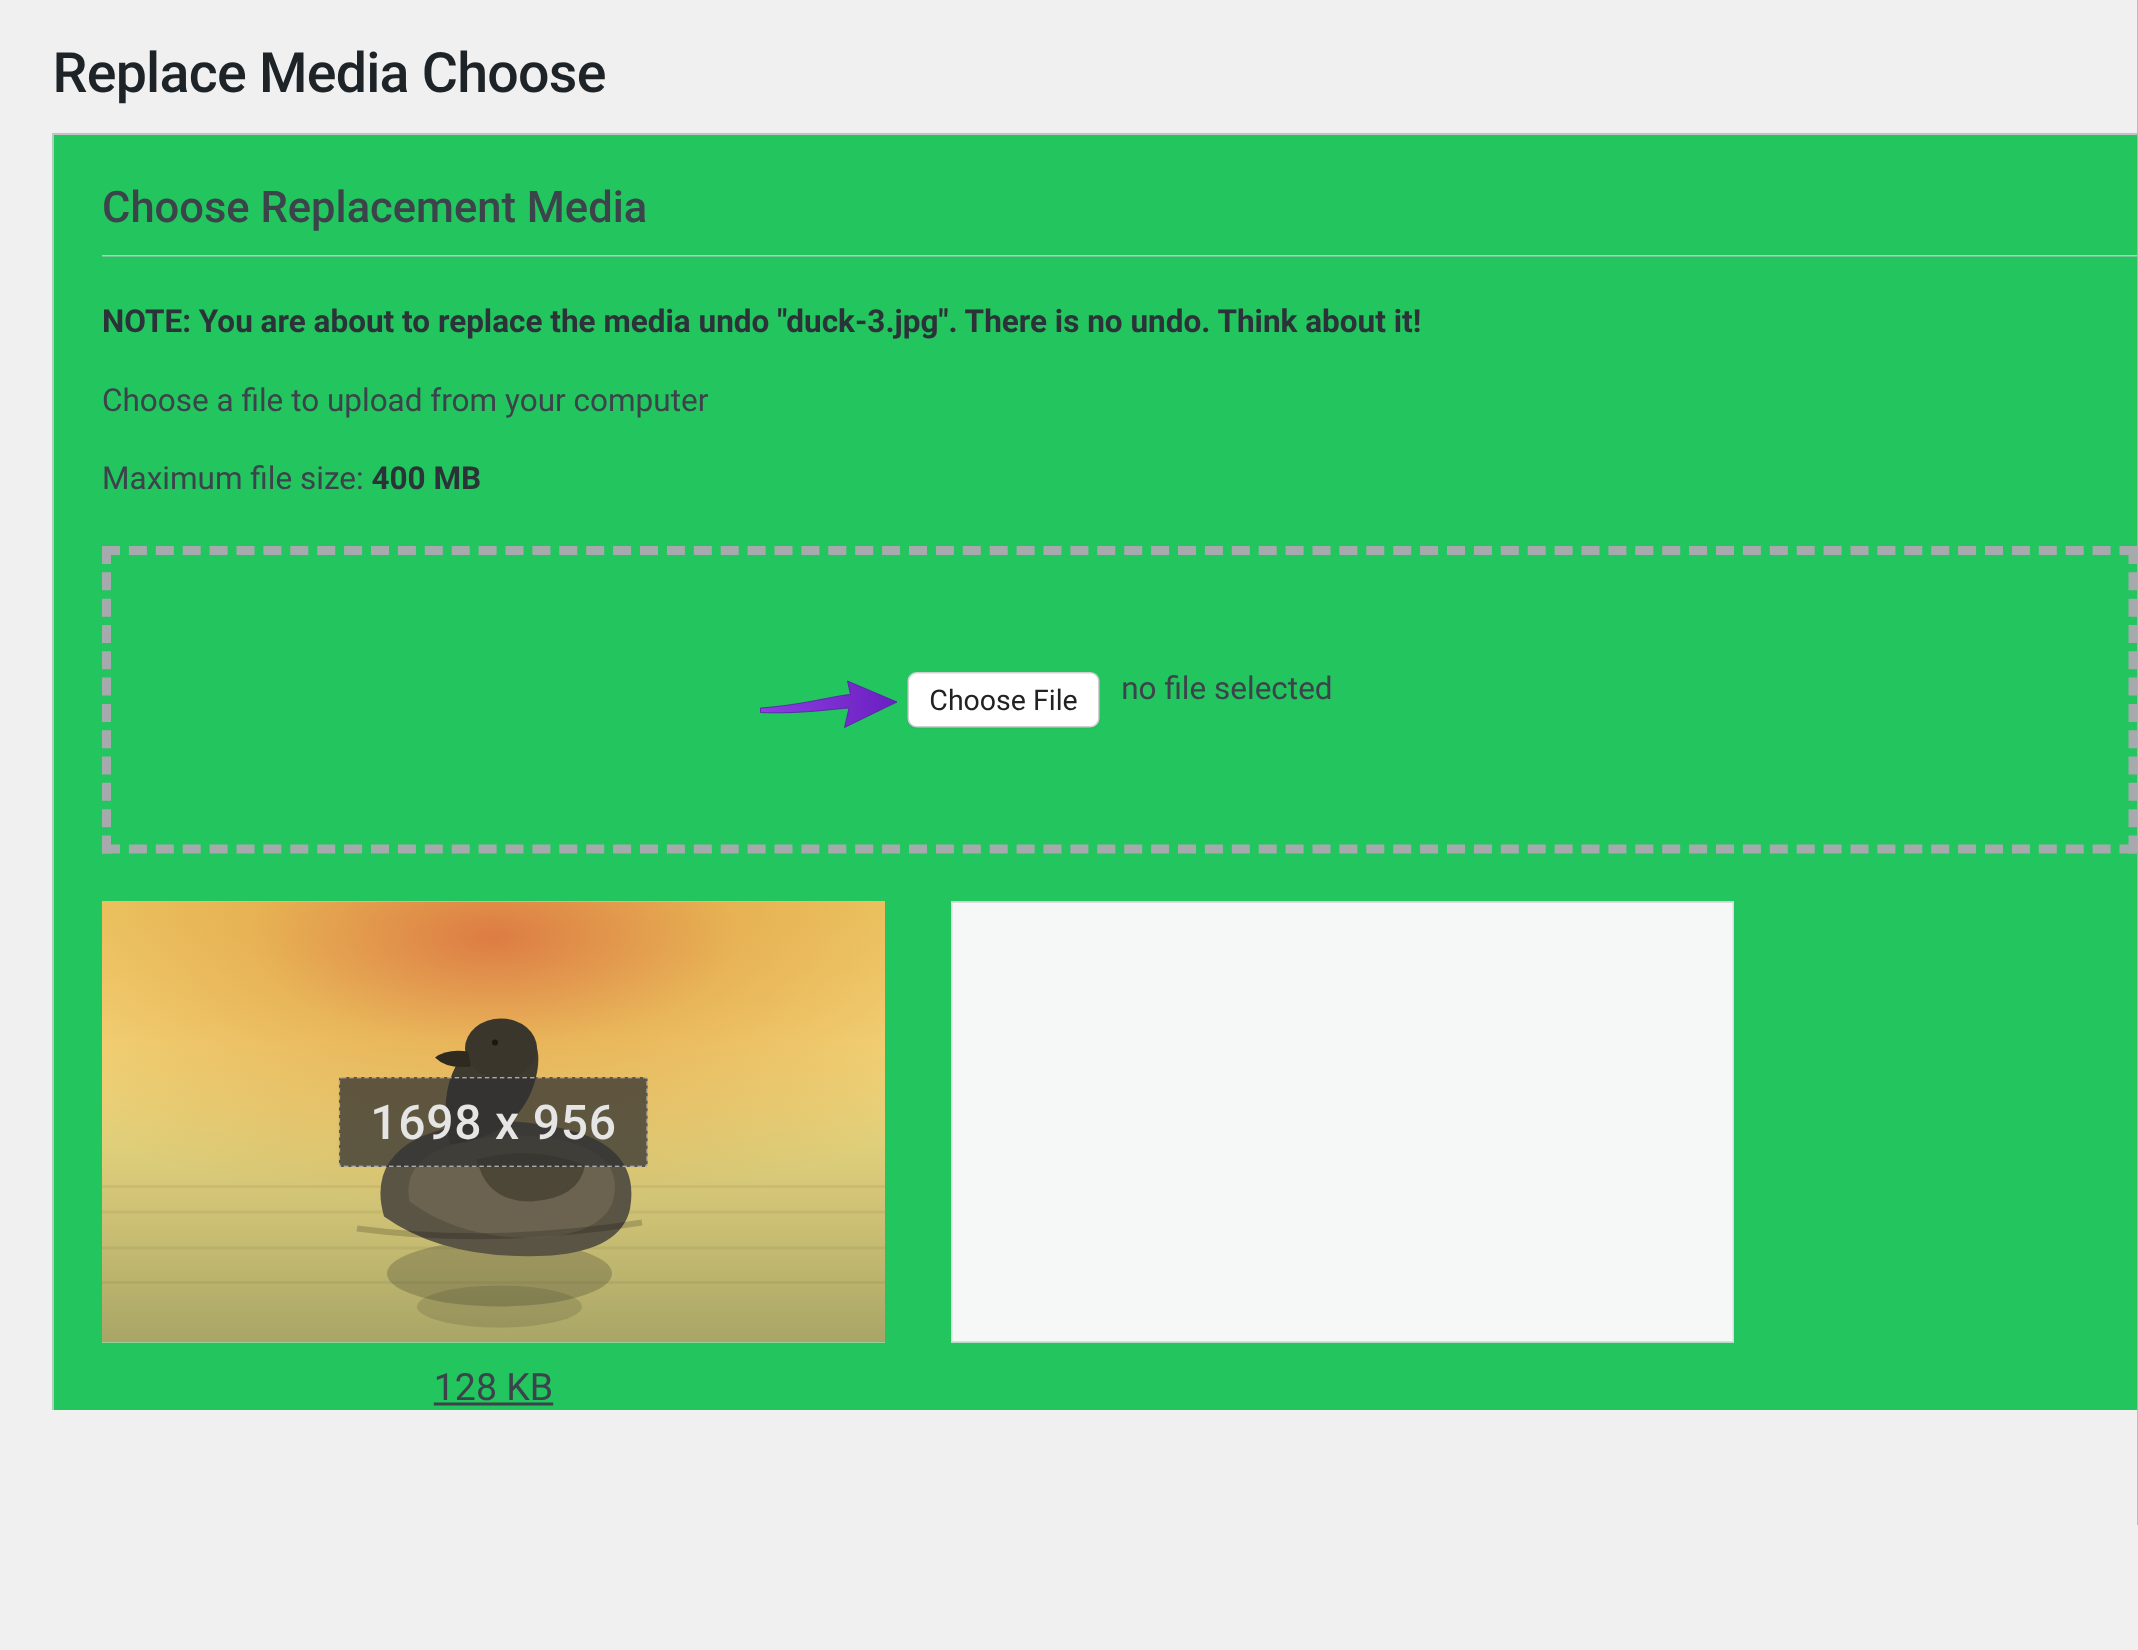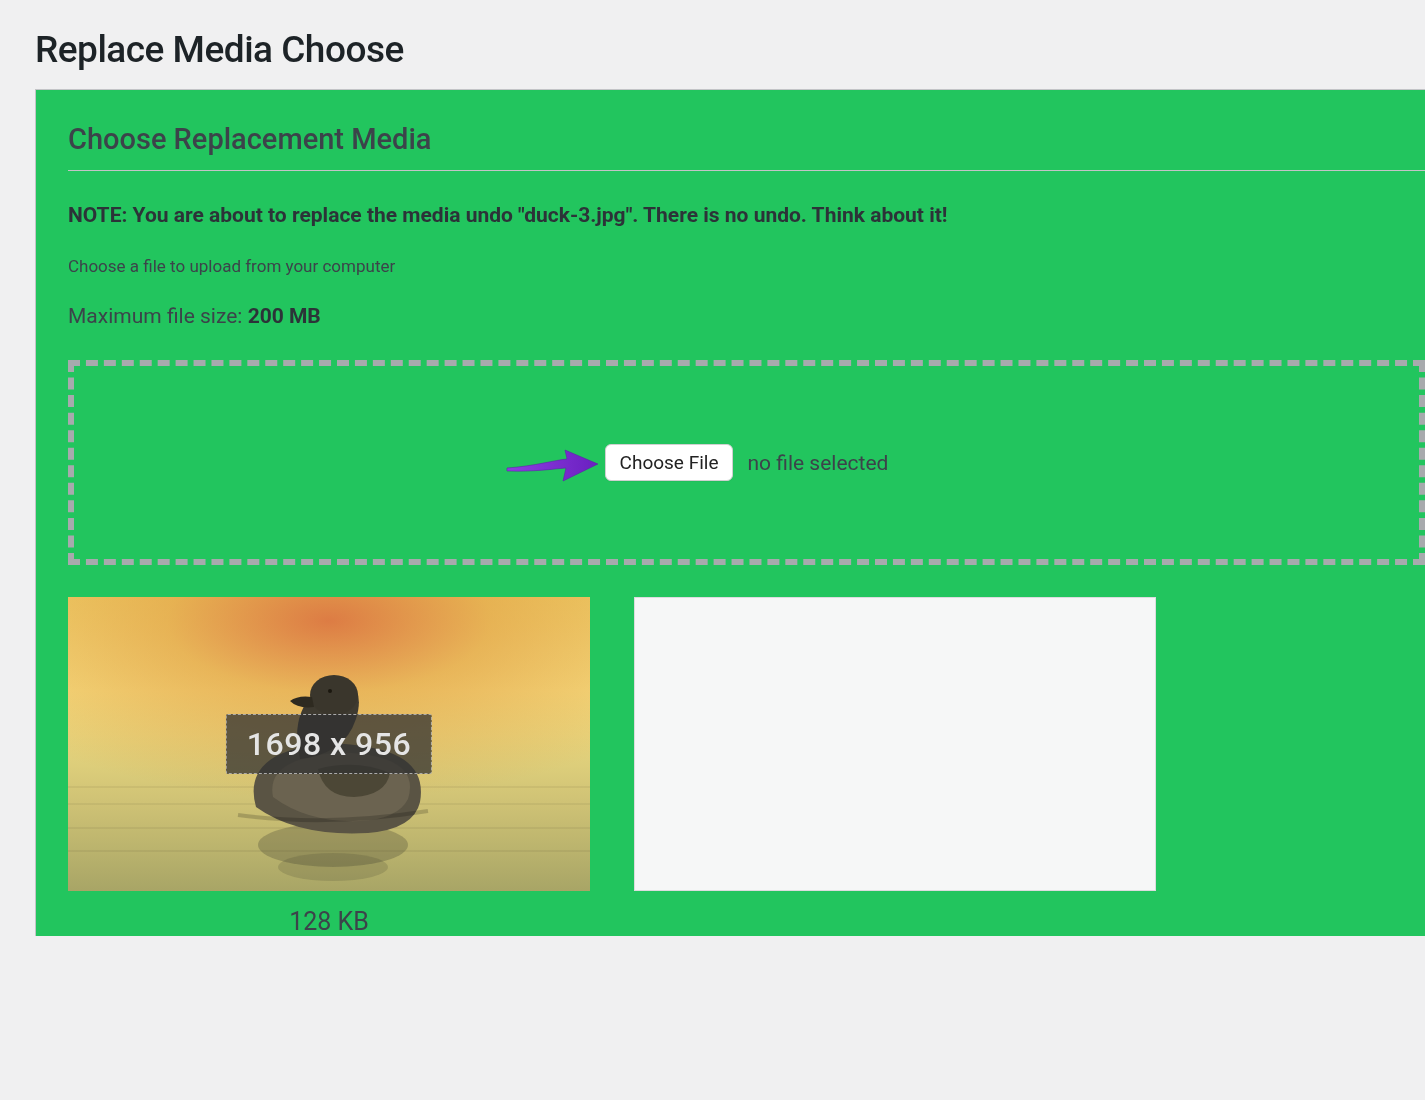--- a/index.html
+++ b/index.html
@@ -38,21 +38,21 @@
       margin-right: 0;
     }
     .note-line {
       font-size: 21px;
       font-weight: 700;
       color: #2c3338;
       margin-top: 30px;
       line-height: 1.4;
     }
     .instr-line {
-      font-size: 17px;
+      font-size: 21px;
       color: #3c434a;
       margin-top: 26px;
     }
     .max-line {
       font-size: 21px;
       color: #3c434a;
       margin-top: 28px;
     }
     .max-line .mval {
       font-weight: 700;
@@ -62,21 +62,21 @@
       margin-top: 32px;
       margin-right: 0;
       border: 6px dashed #a7aaad;
       height: 205px;
       display: flex;
       align-items: center;
       justify-content: center;
     }
     .drop-inner {
       display: flex;
-      align-items: center;
+      align-items: flex-start;
       gap: 14px;
       position: relative;
     }
     .arrow {
       position: absolute;
       left: -100px;
       top: 50%;
       transform: translateY(-50%);
     }
     .choose-btn {
@@ -91,20 +91,21 @@
       box-shadow: 0 1px 1px rgba(0,0,0,0.03);
     }
     .no-file {
       font-size: 21px;
       color: #3c434a;
     }
     .previews {
       margin-top: 32px;
       display: flex;
       gap: 44px;
+      text-decoration: underline;
     }
     .thumb {
       width: 522px;
       height: 294px;
       background: #f6f7f7;
       border: 1px solid #dcdcde;
       position: relative;
       overflow: hidden;
     }
     .thumb.current {
@@ -169,21 +170,21 @@
 
   <h2 class="section-heading">Choose Replacement Media</h2>
 
   <p class="note-line">
     <span>NOTE: You are about to replace the media undo "</span><span>duck-3.jpg</span><span>". There is no undo. Think about it!</span>
   </p>
 
   <p class="instr-line">Choose a file to upload from your computer</p>
 
   <p class="max-line">
-    <span>Maximum file size: </span><span class="mval">200 MB</span>
+    <span>Maximum file size: </span><span class="mval">400 MB</span>
   </p>
 
   <div class="dropzone">
     <div class="drop-inner">
       <svg class="arrow" width="95" height="44" viewBox="0 0 95 44">
         <defs>
           <linearGradient id="ag" x1="0" y1="0" x2="1" y2="0">
             <stop offset="0" stop-color="#8d3fe0"></stop>
             <stop offset="1" stop-color="#6a1fc0"></stop>
           </linearGradient>

